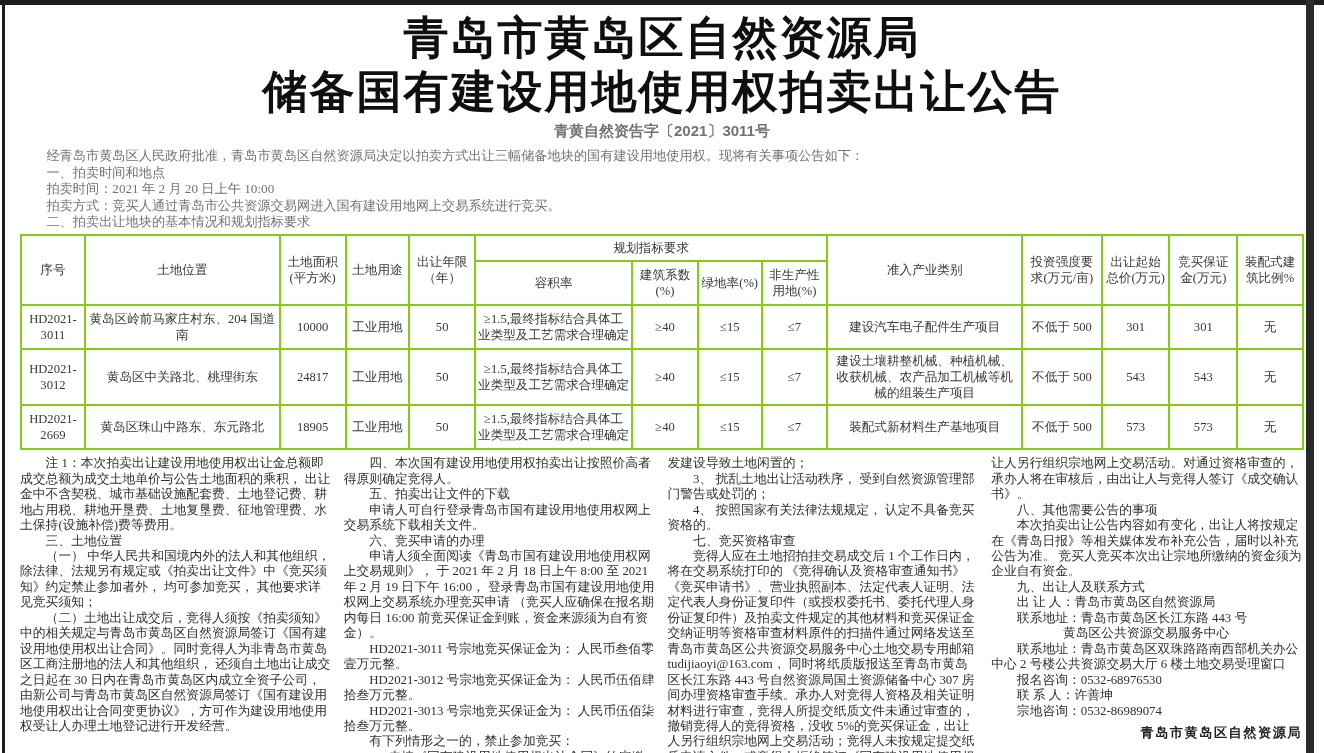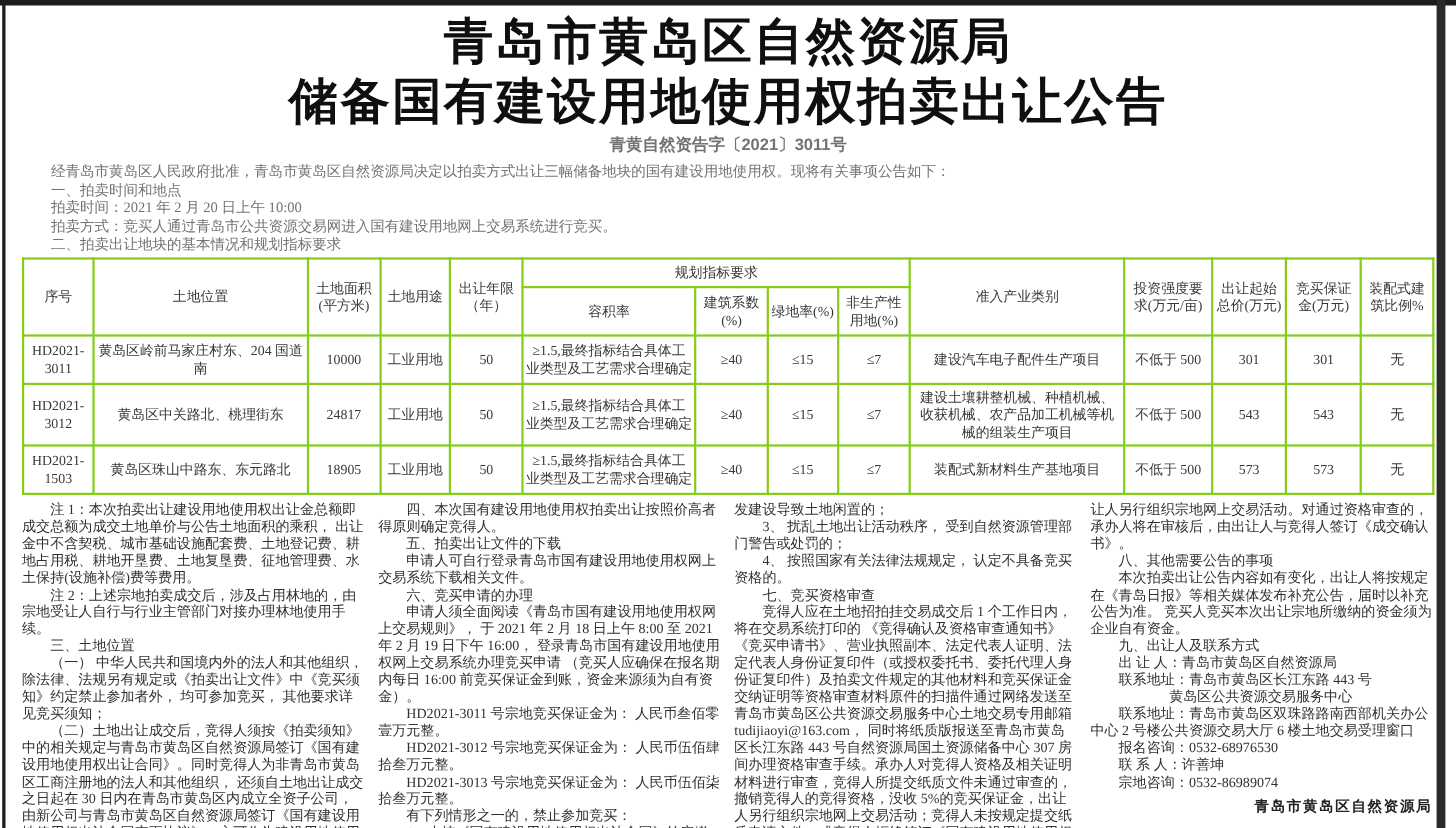--- a/index.html
+++ b/index.html
@@ -121,42 +121,41 @@
         <td>≥40</td>
         <td>≤15</td>
         <td>≤7</td>
         <td>建设土壤耕整机械、种植机械、收获机械、农产品加工机械等机械的组装生产项目</td>
         <td>不低于 500</td>
         <td>543</td>
         <td>543</td>
         <td>无</td>
       </tr>
       <tr>
-        <td>HD2021-1503</td>
+        <td>HD2021-2669</td>
         <td>黄岛区珠山中路东、东元路北</td>
         <td>18905</td>
         <td>工业用地</td>
         <td>50</td>
         <td>≥1.5,最终指标结合具体工业类型及工艺需求合理确定</td>
         <td>≥40</td>
         <td>≤15</td>
         <td>≤7</td>
         <td>装配式新材料生产基地项目</td>
         <td>不低于 500</td>
         <td>573</td>
         <td>573</td>
         <td>无</td>
       </tr>
     </tbody>
   </table>
 
   <div class="bodytext">
     <div class="bcol">
       <p>注 1：本次拍卖出让建设用地使用权出让金总额即成交总额为成交土地单价与公告土地面积的乘积， 出让金中不含契税、城市基础设施配套费、土地登记费、耕地占用税、耕地开垦费、土地复垦费、征地管理费、水土保持(设施补偿)费等费用。</p>
-      <p>注 2：上述宗地拍卖成交后，涉及占用林地的，由宗地受让人自行与行业主管部门对接办理林地使用手续。</p>
       <p>三、土地位置</p>
       <p>（一） 中华人民共和国境内外的法人和其他组织，除法律、法规另有规定或《拍卖出让文件》中《竞买须知》约定禁止参加者外， 均可参加竞买， 其他要求详见竞买须知；</p>
       <p>（二）土地出让成交后，竞得人须按《拍卖须知》中的相关规定与青岛市黄岛区自然资源局签订《国有建设用地使用权出让合同》。同时竞得人为非青岛市黄岛区工商注册地的法人和其他组织， 还须自土地出让成交之日起在 30 日内在青岛市黄岛区内成立全资子公司，由新公司与青岛市黄岛区自然资源局签订《国有建设用地使用权出让合同变更协议》，方可作为建设用地使用权受让人办理土地登记进行开发经营。</p>
 
     </div>
     <div class="bcol">
       <p>四、本次国有建设用地使用权拍卖出让按照价高者得原则确定竞得人。</p>
       <p>五、拍卖出让文件的下载</p>
       <p>申请人可自行登录青岛市国有建设用地使用权网上交易系统下载相关文件。</p>
       <p>六、竞买申请的办理</p>

